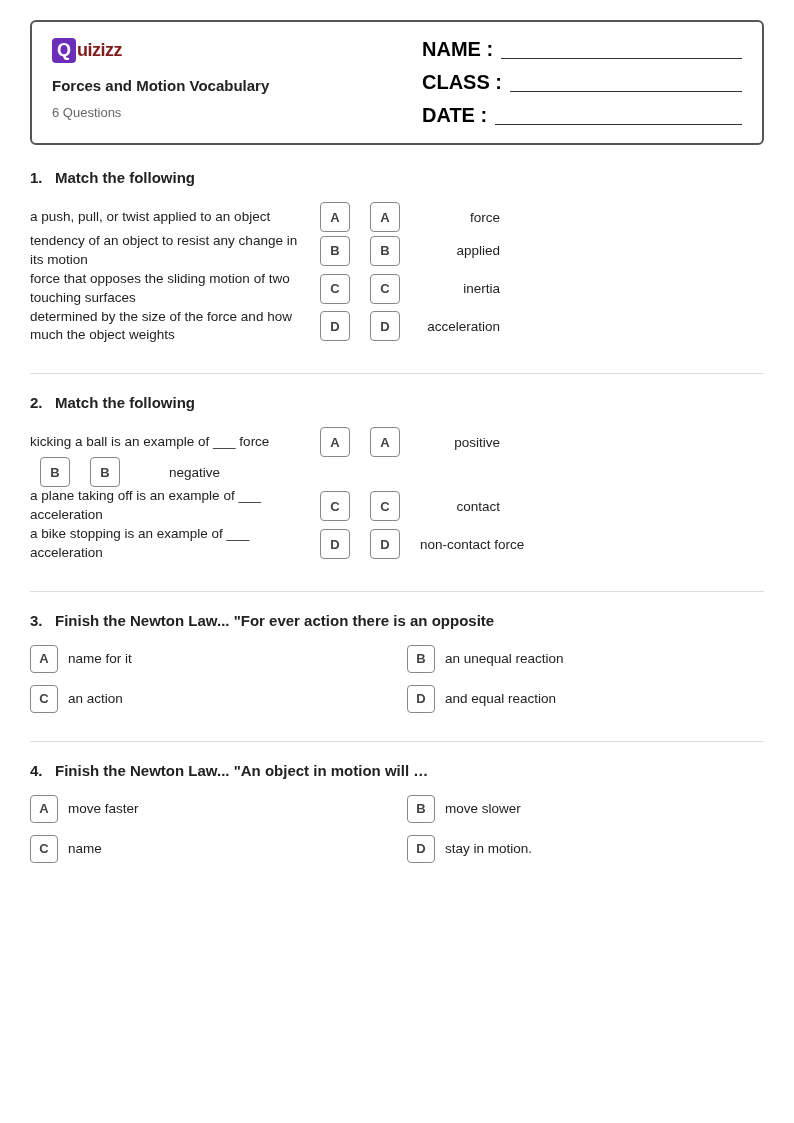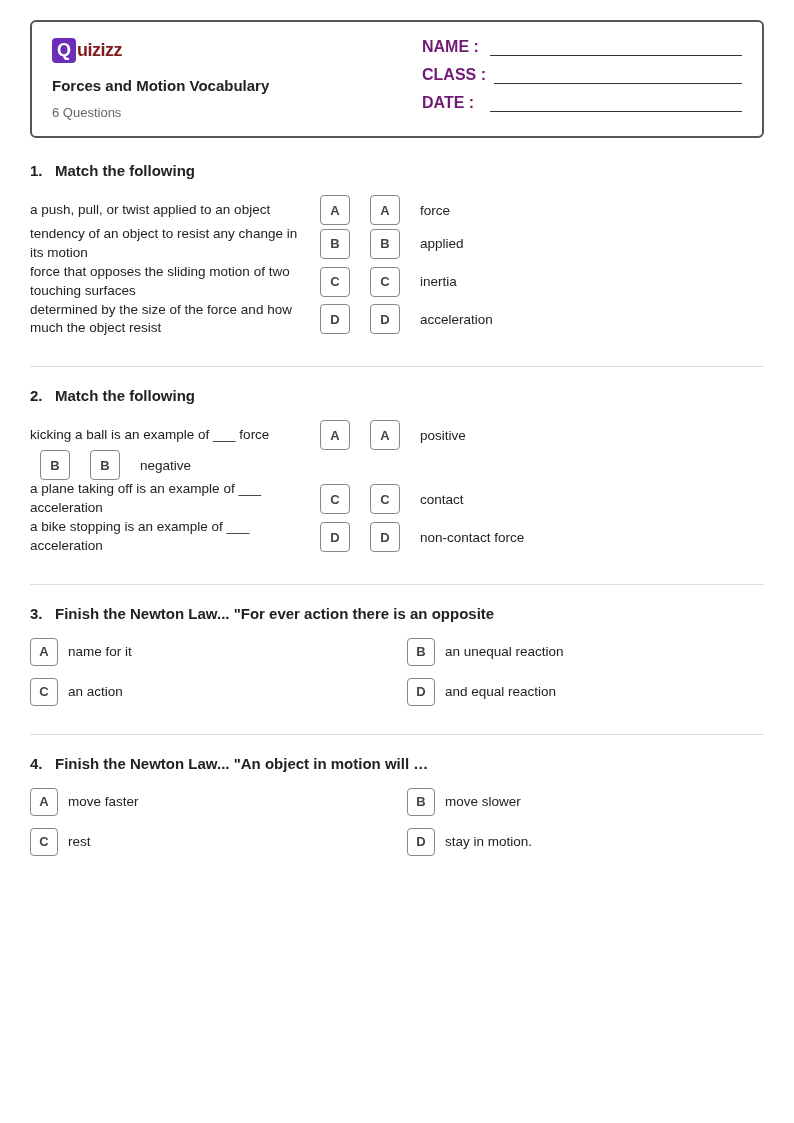--- a/index.html
+++ b/index.html
@@ -79,23 +79,23 @@
     }
 
     .field-row {
       display: flex;
       align-items: center;
       gap: 8px;
     }
 
     .field-label {
       font-weight: 600;
-      font-size: 16px;
+      font-size: 20px;
       min-width: 60px;
-      color: #701a75;
+      color: #000000;
     }
 
     .field-line {
       flex: 1;
       border: none;
       border-bottom: 1.5px solid #333;
       height: 18px;
       background: transparent;
       outline: none;
       font-size: 13px;
@@ -154,20 +154,21 @@
     .match-right-section {
       display: flex;
       align-items: center;
       gap: 10px;
     }
 
     .match-right-text {
       font-size: 13.5px;
       color: #222;
       min-width: 80px;
+      text-align: right;
     }
 
     .mc-options {
       display: grid;
       grid-template-columns: 1fr 1fr;
       gap: 12px 20px;
       margin-top: 8px;
     }
 
     .mc-option {
@@ -254,21 +255,21 @@
           </div>
           <div class="match-row">
             <div class="match-left-text">force that opposes the sliding motion of two touching surfaces</div>
             <div class="match-badge">C</div>
             <div class="match-right-section">
               <div class="match-badge">C</div>
               <div class="match-right-text">inertia</div>
             </div>
           </div>
           <div class="match-row">
-            <div class="match-left-text">determined by the size of the force and how much the object resist</div>
+            <div class="match-left-text">determined by the size of the force and how much the object weights</div>
             <div class="match-badge">D</div>
             <div class="match-right-section">
               <div class="match-badge">D</div>
               <div class="match-right-text">acceleration</div>
             </div>
           </div>
         </div>
       </div>
       <hr class="section-divider">
       <div class="question-section">
@@ -336,21 +337,21 @@
           <div class="mc-option">
             <div class="mc-badge">A</div>
             <span class="mc-option-text">move faster</span>
           </div>
           <div class="mc-option">
             <div class="mc-badge">B</div>
             <span class="mc-option-text">move slower</span>
           </div>
           <div class="mc-option">
             <div class="mc-badge">C</div>
-            <span class="mc-option-text">rest</span>
+            <span class="mc-option-text">name</span>
           </div>
           <div class="mc-option">
             <div class="mc-badge">D</div>
             <span class="mc-option-text">stay in motion.</span>
           </div>
         </div>
       </div>
     </div>
 
 </div>

